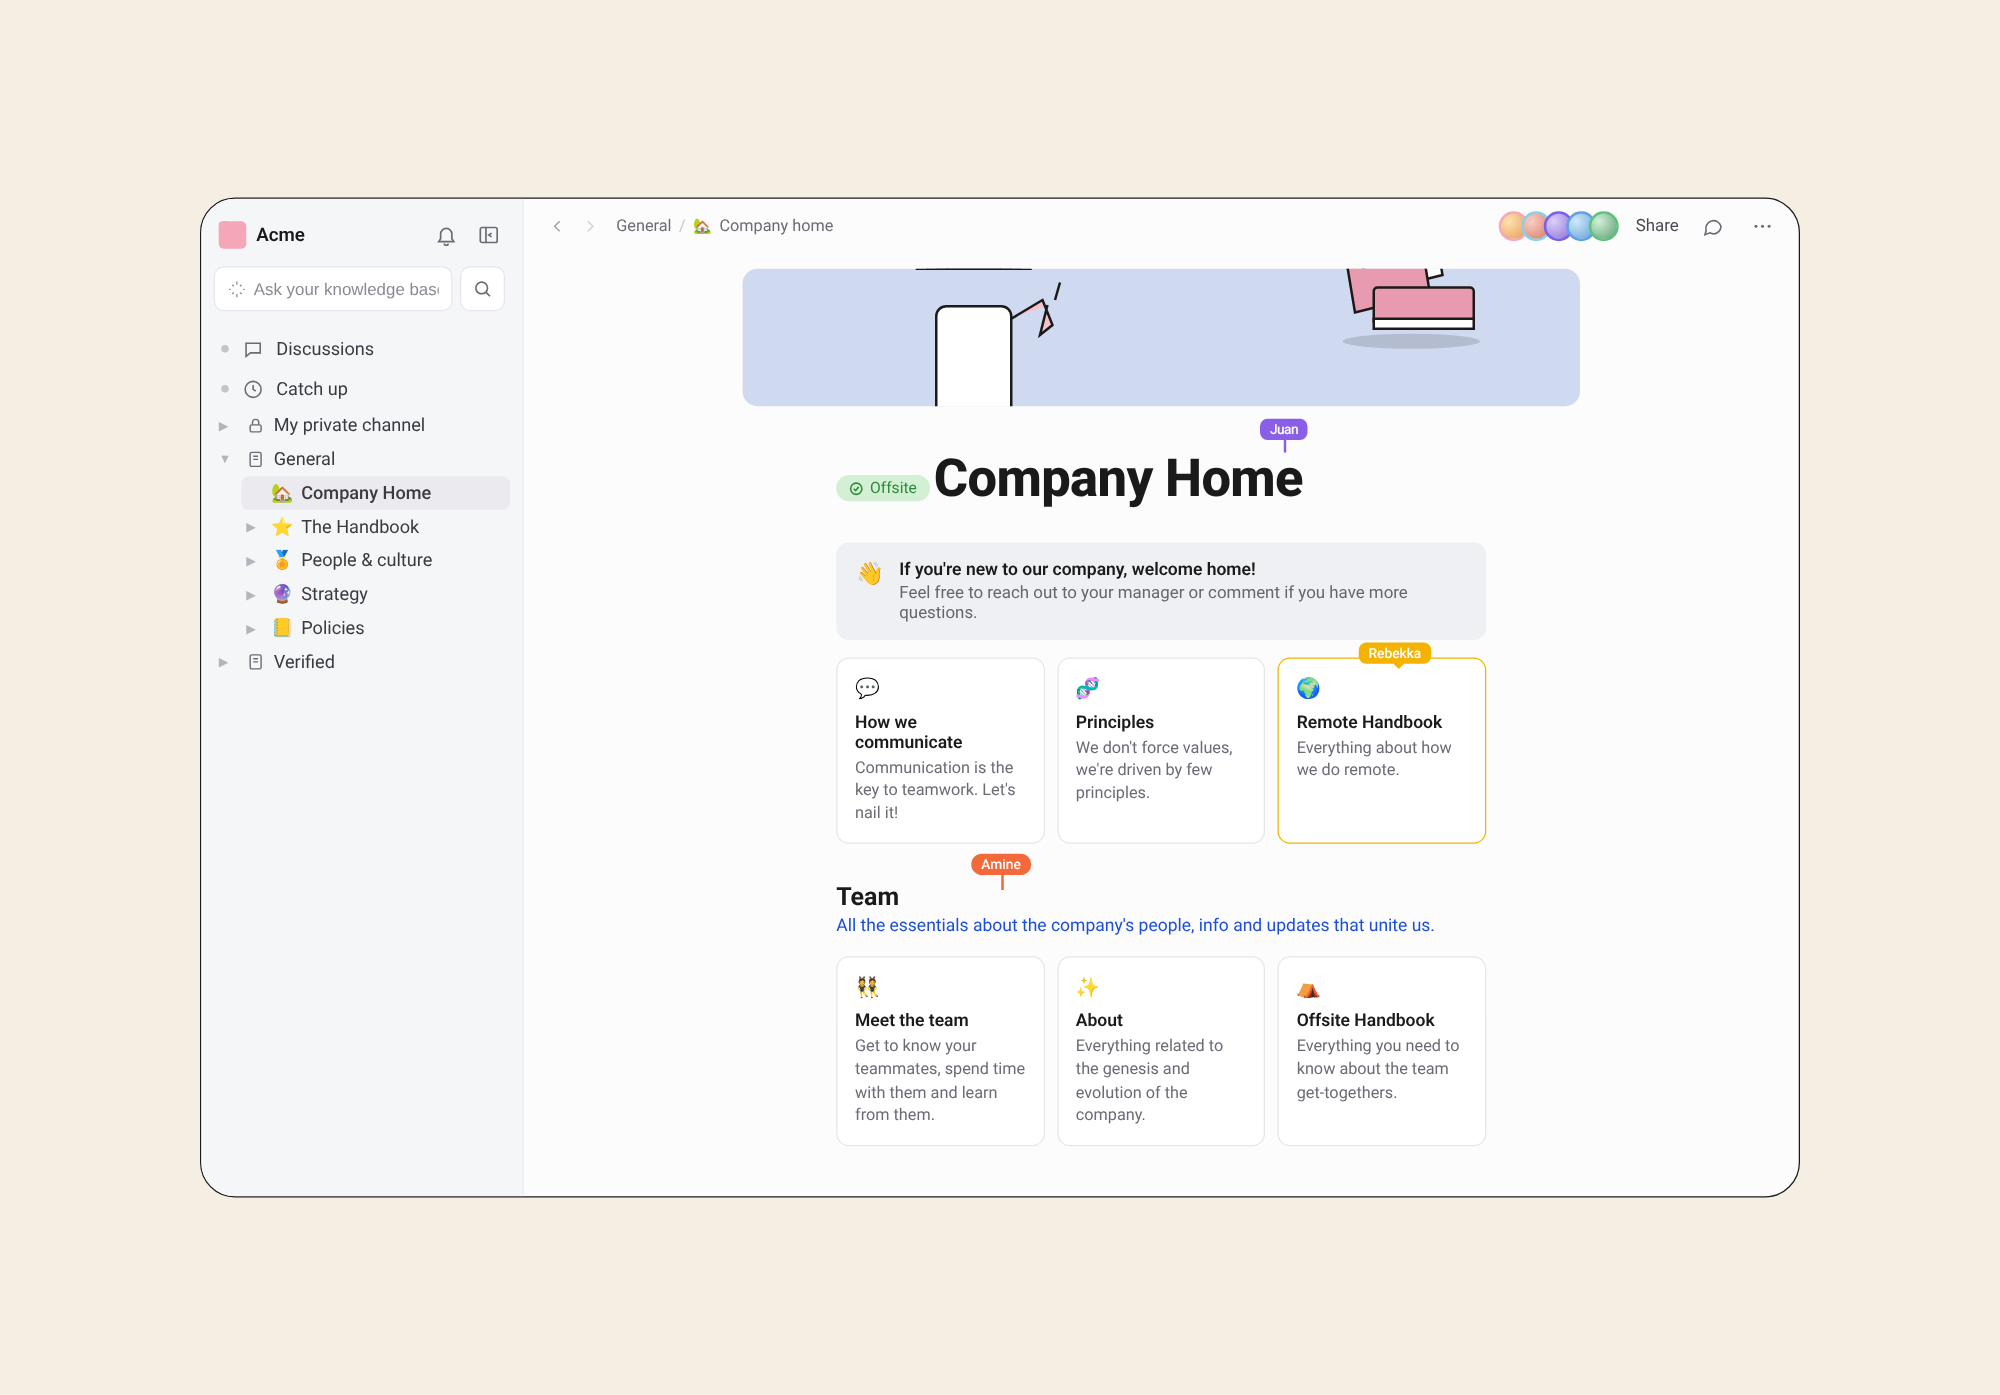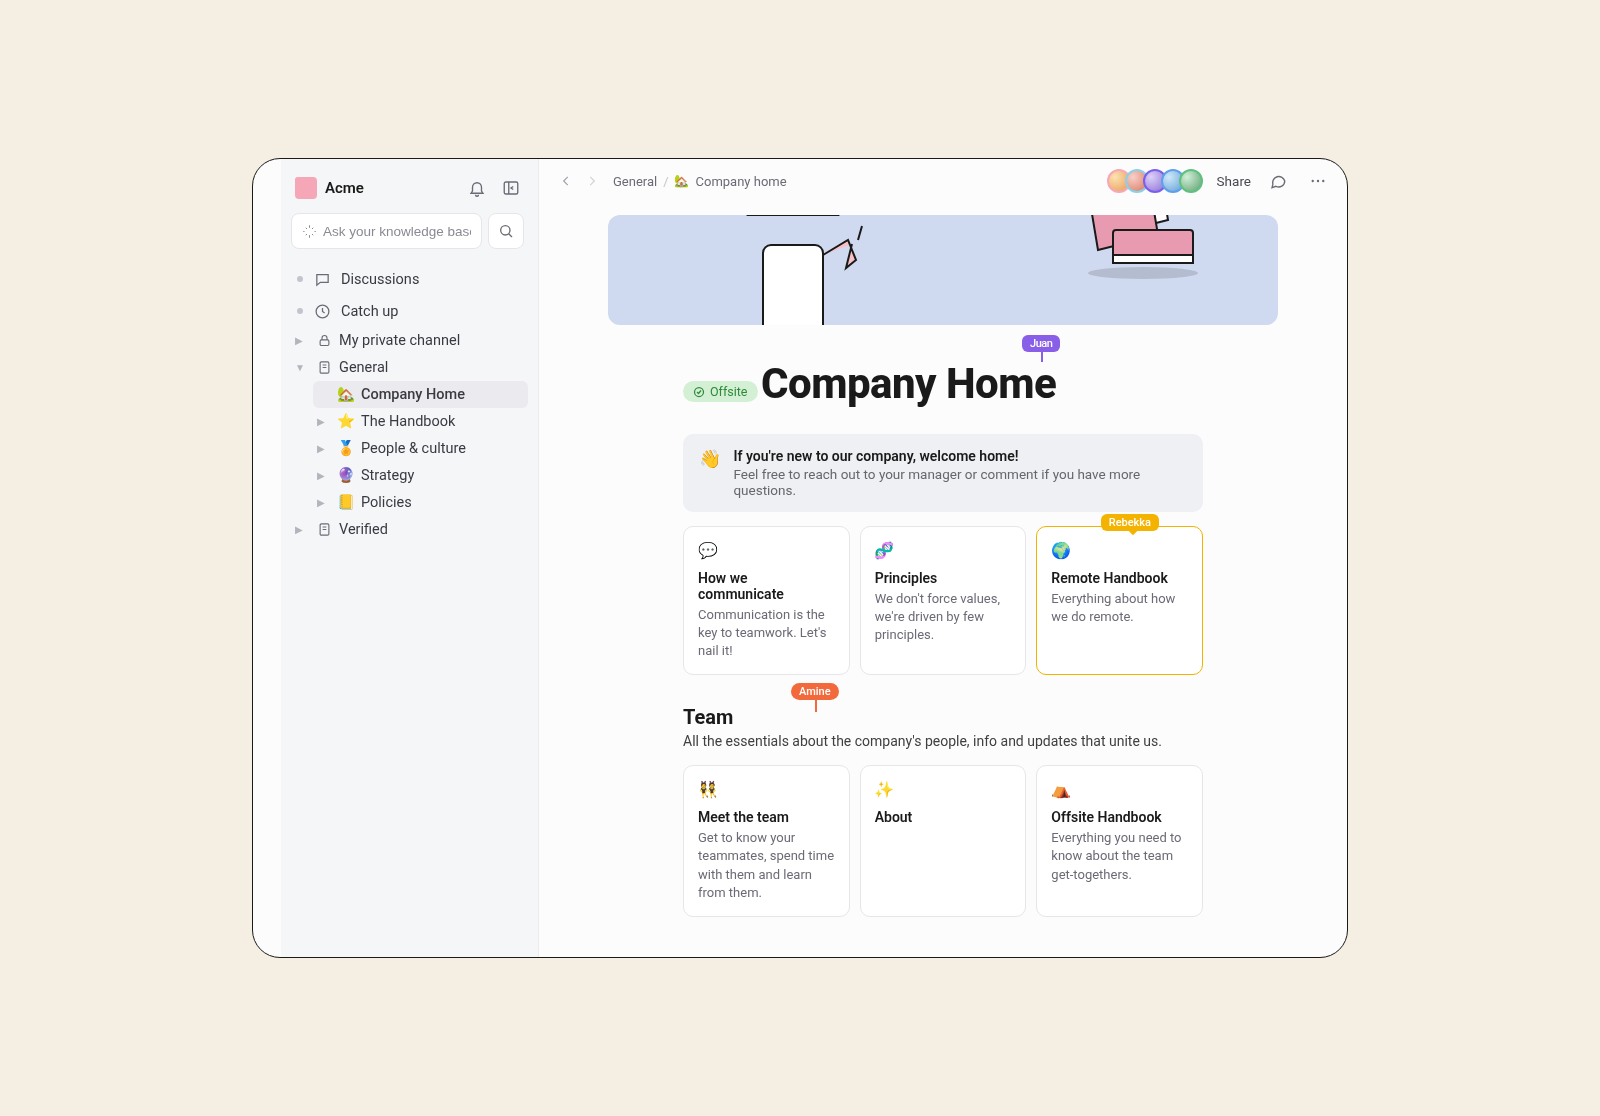--- a/index.html
+++ b/index.html
@@ -7,29 +7,28 @@
   body {
     background: #f5eee2;
     font-family: -apple-system, BlinkMacSystemFont, "Segoe UI", Roboto, Helvetica, Arial, sans-serif;
     display: flex;
     align-items: center;
     justify-content: center;
     font-size: 14px;
     color: #1a1a1a;
   }
   .app-window {
-    width: 1096px;
+    width: 1280px;
     height: 800px;
     background: #fcfcfd;
     border: 1.5px solid #1a1a1a;
     border-radius: 28px;
     overflow: hidden;
     display: flex;
     position: relative;
-    padding-left: 28px;
   }
   
   .sidebar {
     width: 258px;
     background: #f5f6f8;
     border-right: 1px solid #ececee;
     display: flex;
     flex-direction: column;
     padding: 12px 10px 0 10px;
   }
@@ -228,21 +227,21 @@
     position: absolute; right: 44px; top: -12px;
     background: #f4b300; border-radius: 6px;
     font-size: 11px; color: #fff; padding: 2px 8px;
   }
   .presence-rebekka::after {
     content: ""; position: absolute; left: 50%; bottom: -3px;
     width: 6px; height: 6px; background: #f4b300; transform: rotate(45deg);
   }
 
   .section-h { font-size: 20px; font-weight: 700; margin-top: 30px; position: relative; }
-  .section-sub { font-size: 14px; color: #404040; margin-top: 4px; position: relative; }
+  .section-sub { font-size: 14px; color: #1d4ed8; margin-top: 4px; position: relative; }
   .presence-amine {
     position: absolute; left: 108px; top: -22px;
     background: #f26a3b; color: #fff; font-size: 11px;
     padding: 2px 8px; border-radius: 999px;
   }
   .presence-amine::after {
     content: ""; position: absolute; left: 50%; bottom: -12px;
     width: 2px; height: 12px; background: #f26a3b;
   }
 
@@ -491,20 +490,21 @@
 
         <div class="card-row" style="margin-top:16px">
           <div class="card">
             <div class="cicon">👯</div>
             <div class="ctitle">Meet the team</div>
             <div class="cdesc">Get to know your teammates, spend time with them and learn from them.</div>
           </div>
           <div class="card">
             <div class="cicon">✨</div>
             <div class="ctitle">About</div>
+            <div class="cdesc">Everything related to the genesis and evolution of the company.</div>
           </div>
           <div class="card">
             <div class="cicon">⛺</div>
             <div class="ctitle">Offsite Handbook</div>
             <div class="cdesc">Everything you need to know about the team get-togethers.</div>
           </div>
         </div>
 
       </div>
     </div>

